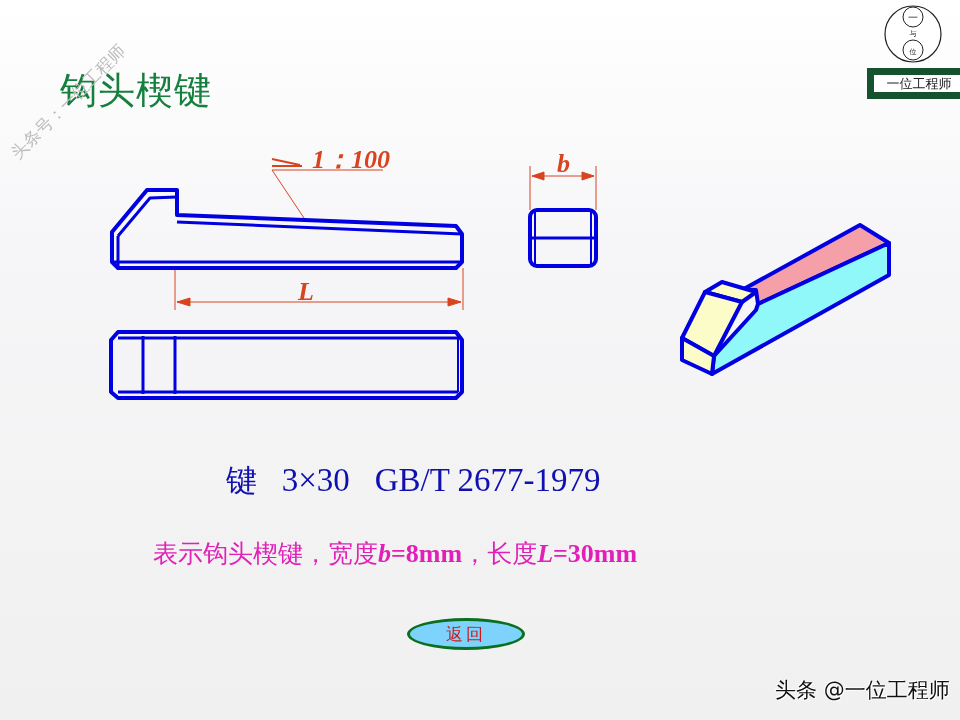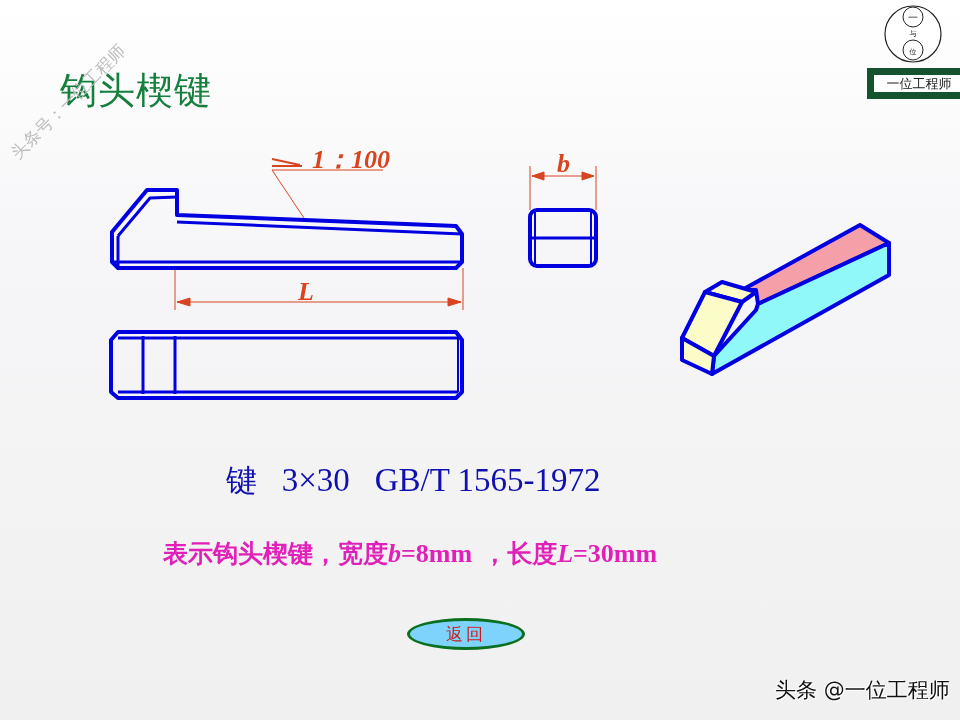--- a/index.html
+++ b/index.html
@@ -32,21 +32,21 @@
     }
     .designation {
       left: 226px; top: 460px; font-size: 33px; color: #1010b0;
       font-family: "Liberation Serif", serif; white-space: pre;
     }
     .designation .cn { font-family: "DejaVu Serif", serif; font-size: 31px; }
     .description {
       left: 153px; top: 537px; font-size: 26px; color: #e020b8;
       font-family: "Liberation Serif", serif; font-weight: bold; white-space: nowrap;
     }
-    .description .cn { font-family: "DejaVu Sans", sans-serif; font-weight: bold; font-size: 25px; margin-left: 10px; }
+    .description .cn { font-family: "DejaVu Sans", sans-serif; font-weight: normal; font-size: 25px; }
     .description i { font-style: italic; }
     .back-button {
       left: 407px; top: 618px; width: 118px; height: 32px;
       border: 3px solid #0a7020; border-radius: 50%;
       background: #7dd3fc; color: #d01818; font-size: 17px;
       display: flex; align-items: center; justify-content: center;
       letter-spacing: 3px; cursor: pointer; box-sizing: border-box;
       font-family: "DejaVu Sans", sans-serif;
     }
     .footer-watermark {
@@ -131,19 +131,19 @@
     <polygon points="714,356 756,310 758,304 889,243 889,275 712,374" fill="#90f8f8"></polygon>
 
     <polygon points="705,292 722,282 756,292 742,302" fill="#fcfcc8"></polygon>
 
     <polygon points="705,292 742,302 714,356 682,338" fill="#fcfcc8"></polygon>
 
     <polygon points="682,338 714,356 712,374 682,360" fill="#fcfcc8"></polygon>
   </g>
 </svg>
 
-<div class="abs designation"><span class="cn">键</span>   <span>3×30</span>   <span>GB/T 1565-1972</span></div>
+<div class="abs designation"><span class="cn">键</span>   <span>3×30</span>   <span>GB/T 2677-1979</span></div>
 
 <div class="abs description"><span class="cn">表示钩头楔键，宽度</span><i>b</i><span>=8mm</span><span class="cn">，长度</span><i>L</i><span>=30mm</span></div>
 
 <div class="abs back-button">返回</div>
 
 <div class="abs footer-watermark">头条 @一位工程师</div>
 
 </body></html>

